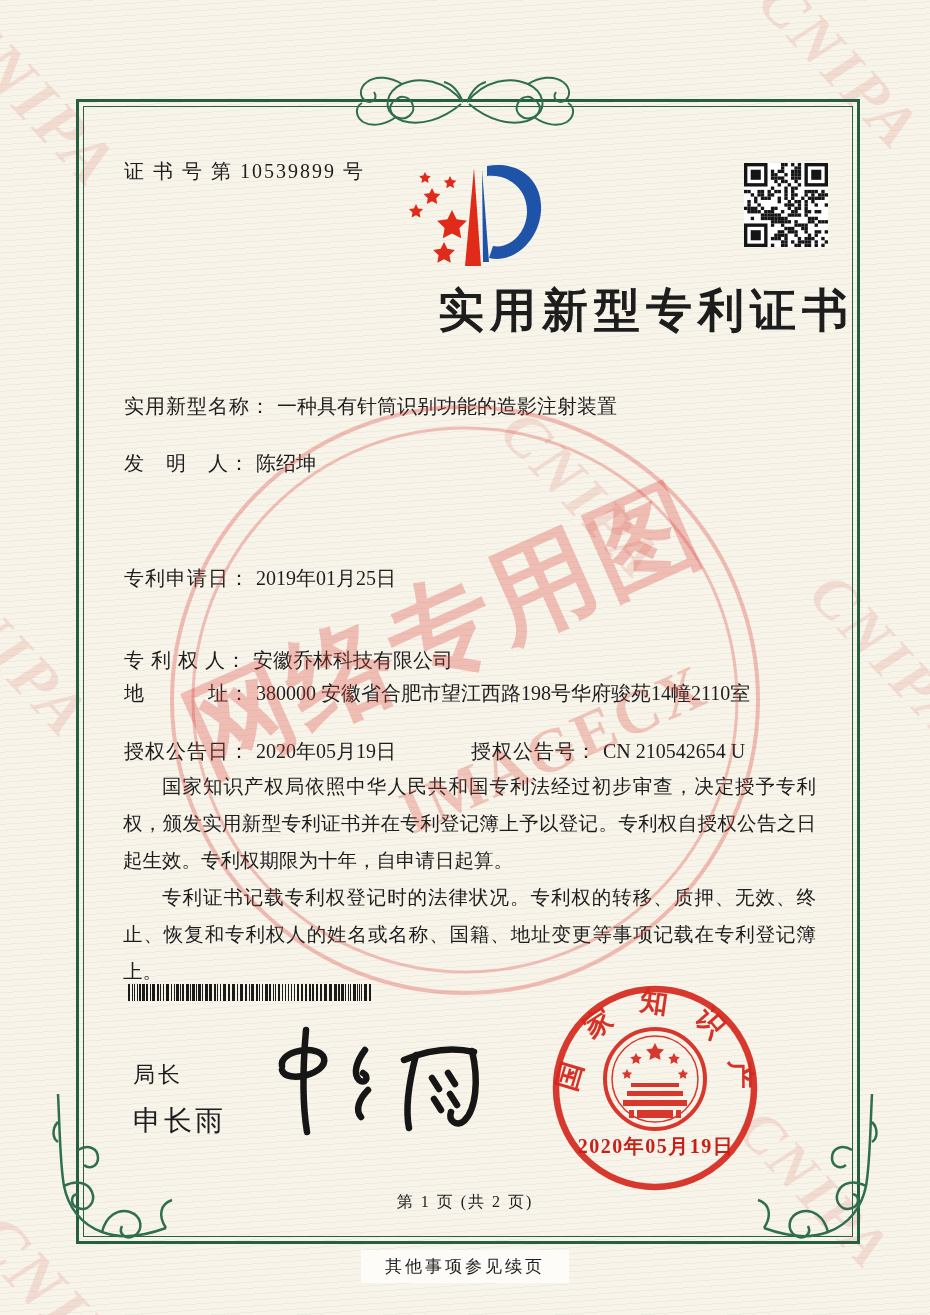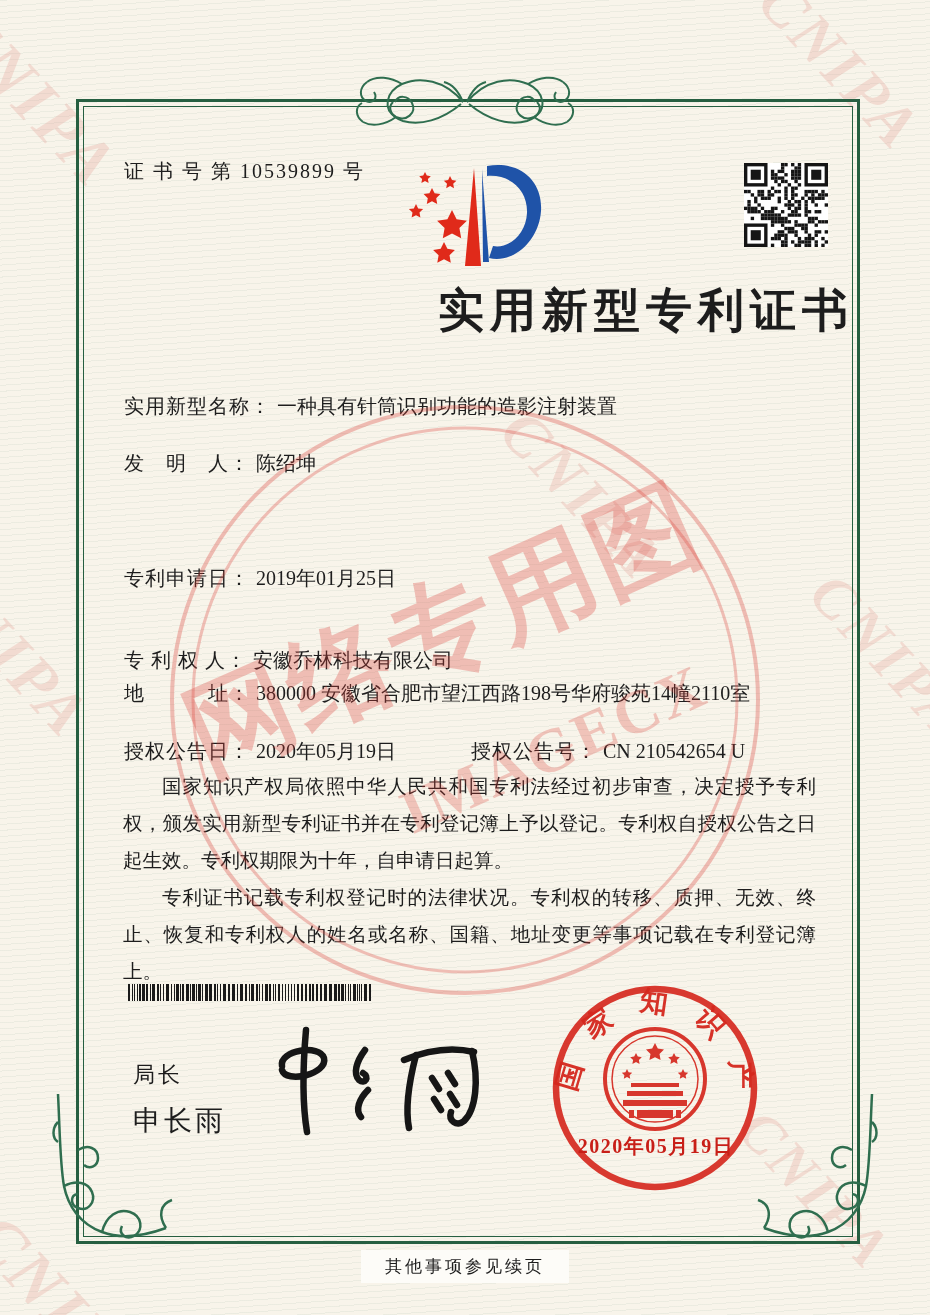--- a/index.html
+++ b/index.html
@@ -468,20 +468,21 @@
         <path d="M-19,-26 l1.8,3.6 4,0.6 -2.9,2.8 0.7,4 -3.6,-1.9 -3.6,1.9 0.7,-4 -2.9,-2.8 4,-0.6 Z"></path>
         <path d="M19,-26 l1.8,3.6 4,0.6 -2.9,2.8 0.7,4 -3.6,-1.9 -3.6,1.9 0.7,-4 -2.9,-2.8 4,-0.6 Z"></path>
         <path d="M-28,-10 l1.6,3.2 3.6,0.5 -2.6,2.5 0.6,3.6 -3.2,-1.7 -3.2,1.7 0.6,-3.6 -2.6,-2.5 3.6,-0.5 Z"></path>
         <path d="M28,-10 l1.6,3.2 3.6,0.5 -2.6,2.5 0.6,3.6 -3.2,-1.7 -3.2,1.7 0.6,-3.6 -2.6,-2.5 3.6,-0.5 Z"></path>
         <path d="M-24,4 h48 v4 h-48 z M-28,12 h56 v5 h-56 z M-32,21 h64 v6 h-64 z"></path>
         <path d="M-18,31 h36 v8 h-36 z M-26,31 h5 v8 h-5 z M21,31 h5 v8 h-5 z"></path>
       </g>
       <text x="108" y="170" font-size="20" font-weight="bold" fill="#c81f18" letter-spacing="1.5" text-anchor="middle">2020年05月19日</text>
     </svg>
 
+    <div class="page-footer">第 1 页 (共 2 页)</div>
 
     <div class="cont-note">
       <span>其他事项参见续页</span>
     </div>
   </div>
 
   <svg class="wm-circle" viewBox="0 0 930 1315">
     <circle cx="465" cy="700" r="293" fill="none" stroke="rgba(217,64,56,0.32)" stroke-width="4"></circle>
     <circle cx="465" cy="700" r="272" fill="none" stroke="rgba(217,64,56,0.30)" stroke-width="3"></circle>
     <text transform="translate(458,662) rotate(-24)" font-size="106" font-weight="bold" fill="rgba(217,64,56,0.30)" text-anchor="middle" letter-spacing="4">网络专用图</text>

